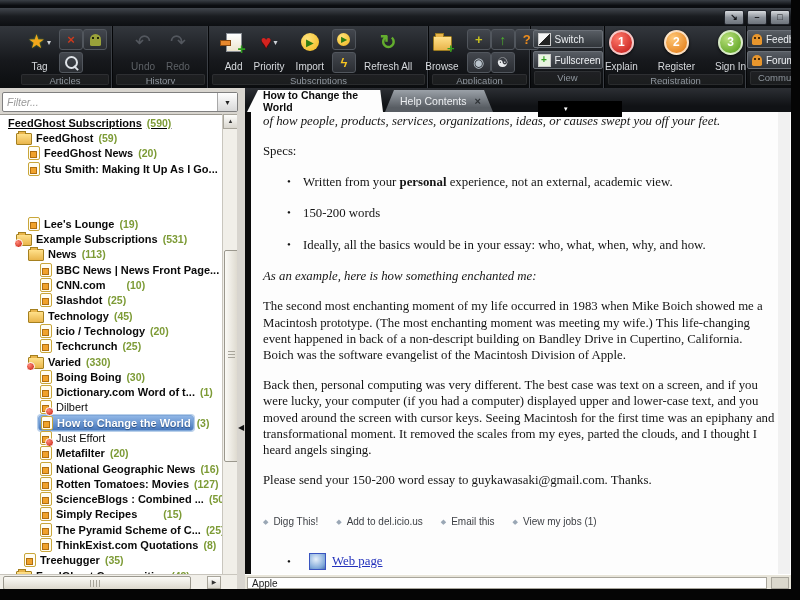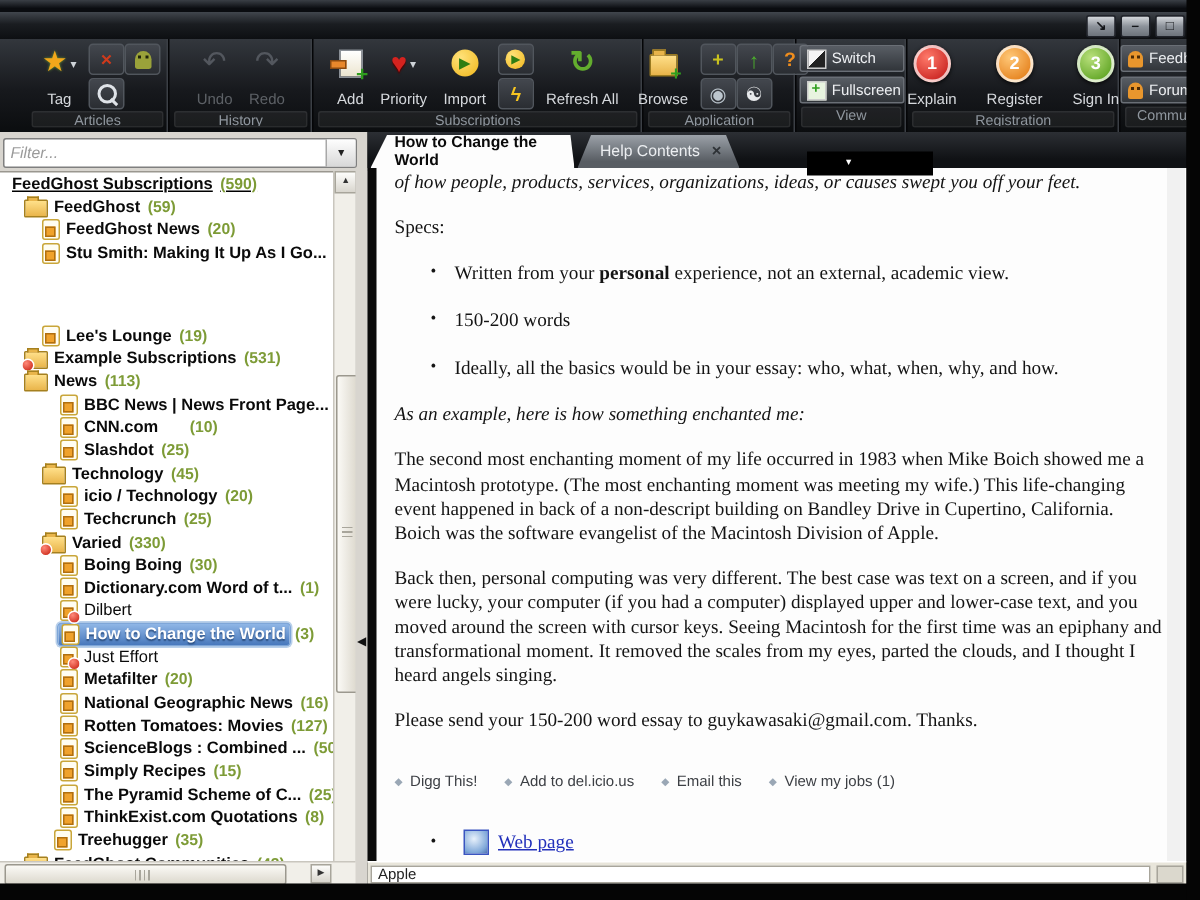--- a/index.html
+++ b/index.html
@@ -397,21 +397,21 @@
         </span>
         <span class="tcount">(19)</span>
       </div>
       <div class="trow" style="padding-left: 14px;">
         <span class="pill">
           <span class="ticon ic-folder-error"></span>
           <span class="tlabel">Example Subscriptions</span>
         </span>
         <span class="tcount">(531)</span>
       </div>
-      <div class="trow" style="padding-left: 14px;">
+      <div class="trow" style="padding-left: 26px;">
         <span class="pill">
           <span class="ticon ic-folder"></span>
           <span class="tlabel">News</span>
         </span>
         <span class="tcount">(113)</span>
       </div>
       <div class="trow" style="padding-left: 38px;">
         <span class="pill">
           <span class="ticon ic-feed"></span>
           <span class="tlabel">BBC News | News Front Page...</span>
@@ -513,42 +513,42 @@
         </span>
         <span class="tcount">(127)</span>
       </div>
       <div class="trow" style="padding-left: 38px;">
         <span class="pill">
           <span class="ticon ic-feed"></span>
           <span class="tlabel">ScienceBlogs : Combined ...</span>
         </span>
         <span class="tcount">(50)</span>
       </div>
-      <div class="trow" style="padding-left: 38px;">
+      <div class="trow" style="padding-left: 38px; gap: 21px;">
         <span class="pill">
           <span class="ticon ic-feed"></span>
           <span class="tlabel">Simply Recipes</span>
         </span>
         <span class="tcount">(15)</span>
       </div>
       <div class="trow" style="padding-left: 38px;">
         <span class="pill">
           <span class="ticon ic-feed"></span>
           <span class="tlabel">The Pyramid Scheme of C...</span>
         </span>
         <span class="tcount">(25)</span>
       </div>
       <div class="trow" style="padding-left: 38px;">
         <span class="pill">
           <span class="ticon ic-feed"></span>
           <span class="tlabel">ThinkExist.com Quotations</span>
         </span>
         <span class="tcount">(8)</span>
       </div>
-      <div class="trow" style="padding-left: 34px;">
+      <div class="trow" style="padding-left: 22px;">
         <span class="pill">
           <span class="ticon ic-feed"></span>
           <span class="tlabel">Treehugger</span>
         </span>
         <span class="tcount">(35)</span>
       </div>
       <div class="trow" style="padding-left: 14px;">
         <span class="pill">
           <span class="ticon ic-folder"></span>
           <span class="tlabel">FeedGhost Communities</span>

